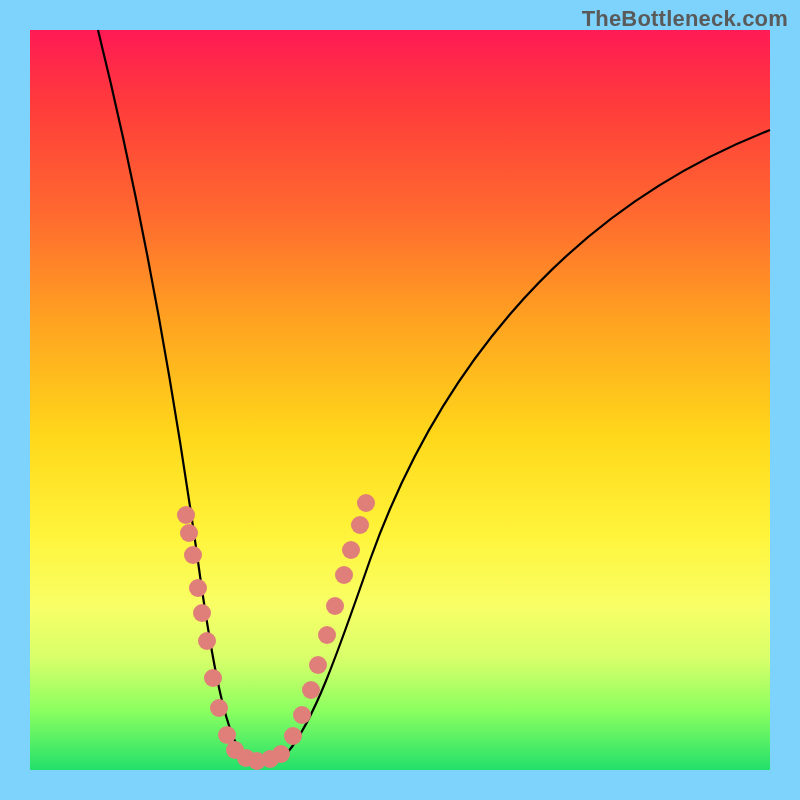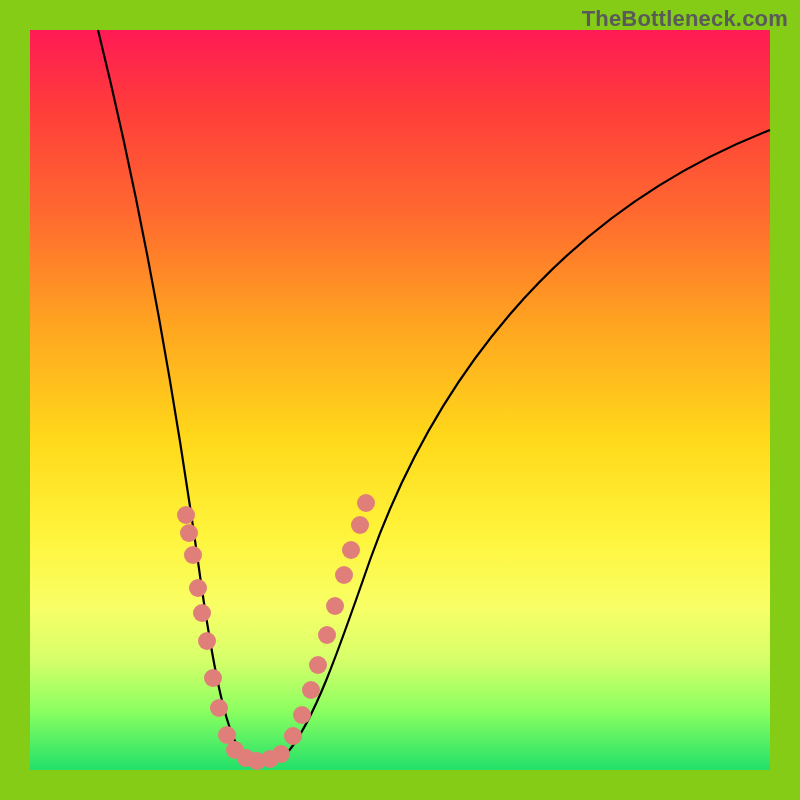--- a/index.html
+++ b/index.html
@@ -1,21 +1,21 @@
 <!DOCTYPE html>
 <html><head>
 <meta charset="utf-8">
 <style>
   * { margin: 0; padding: 0; box-sizing: border-box; }
   html, body { width: 800px; height: 800px; overflow: hidden; background: #000; }
   .frame {
     position: relative;
     width: 800px;
     height: 800px;
-    background: #84cc16;
+    background: #7dd3fc;
   }
   .plot-area {
     position: absolute;
     left: 30px;
     top: 30px;
     width: 740px;
     height: 740px;
     background: linear-gradient(to bottom,
       #ff1a55 0%,
       #ff3b3b 10%,

